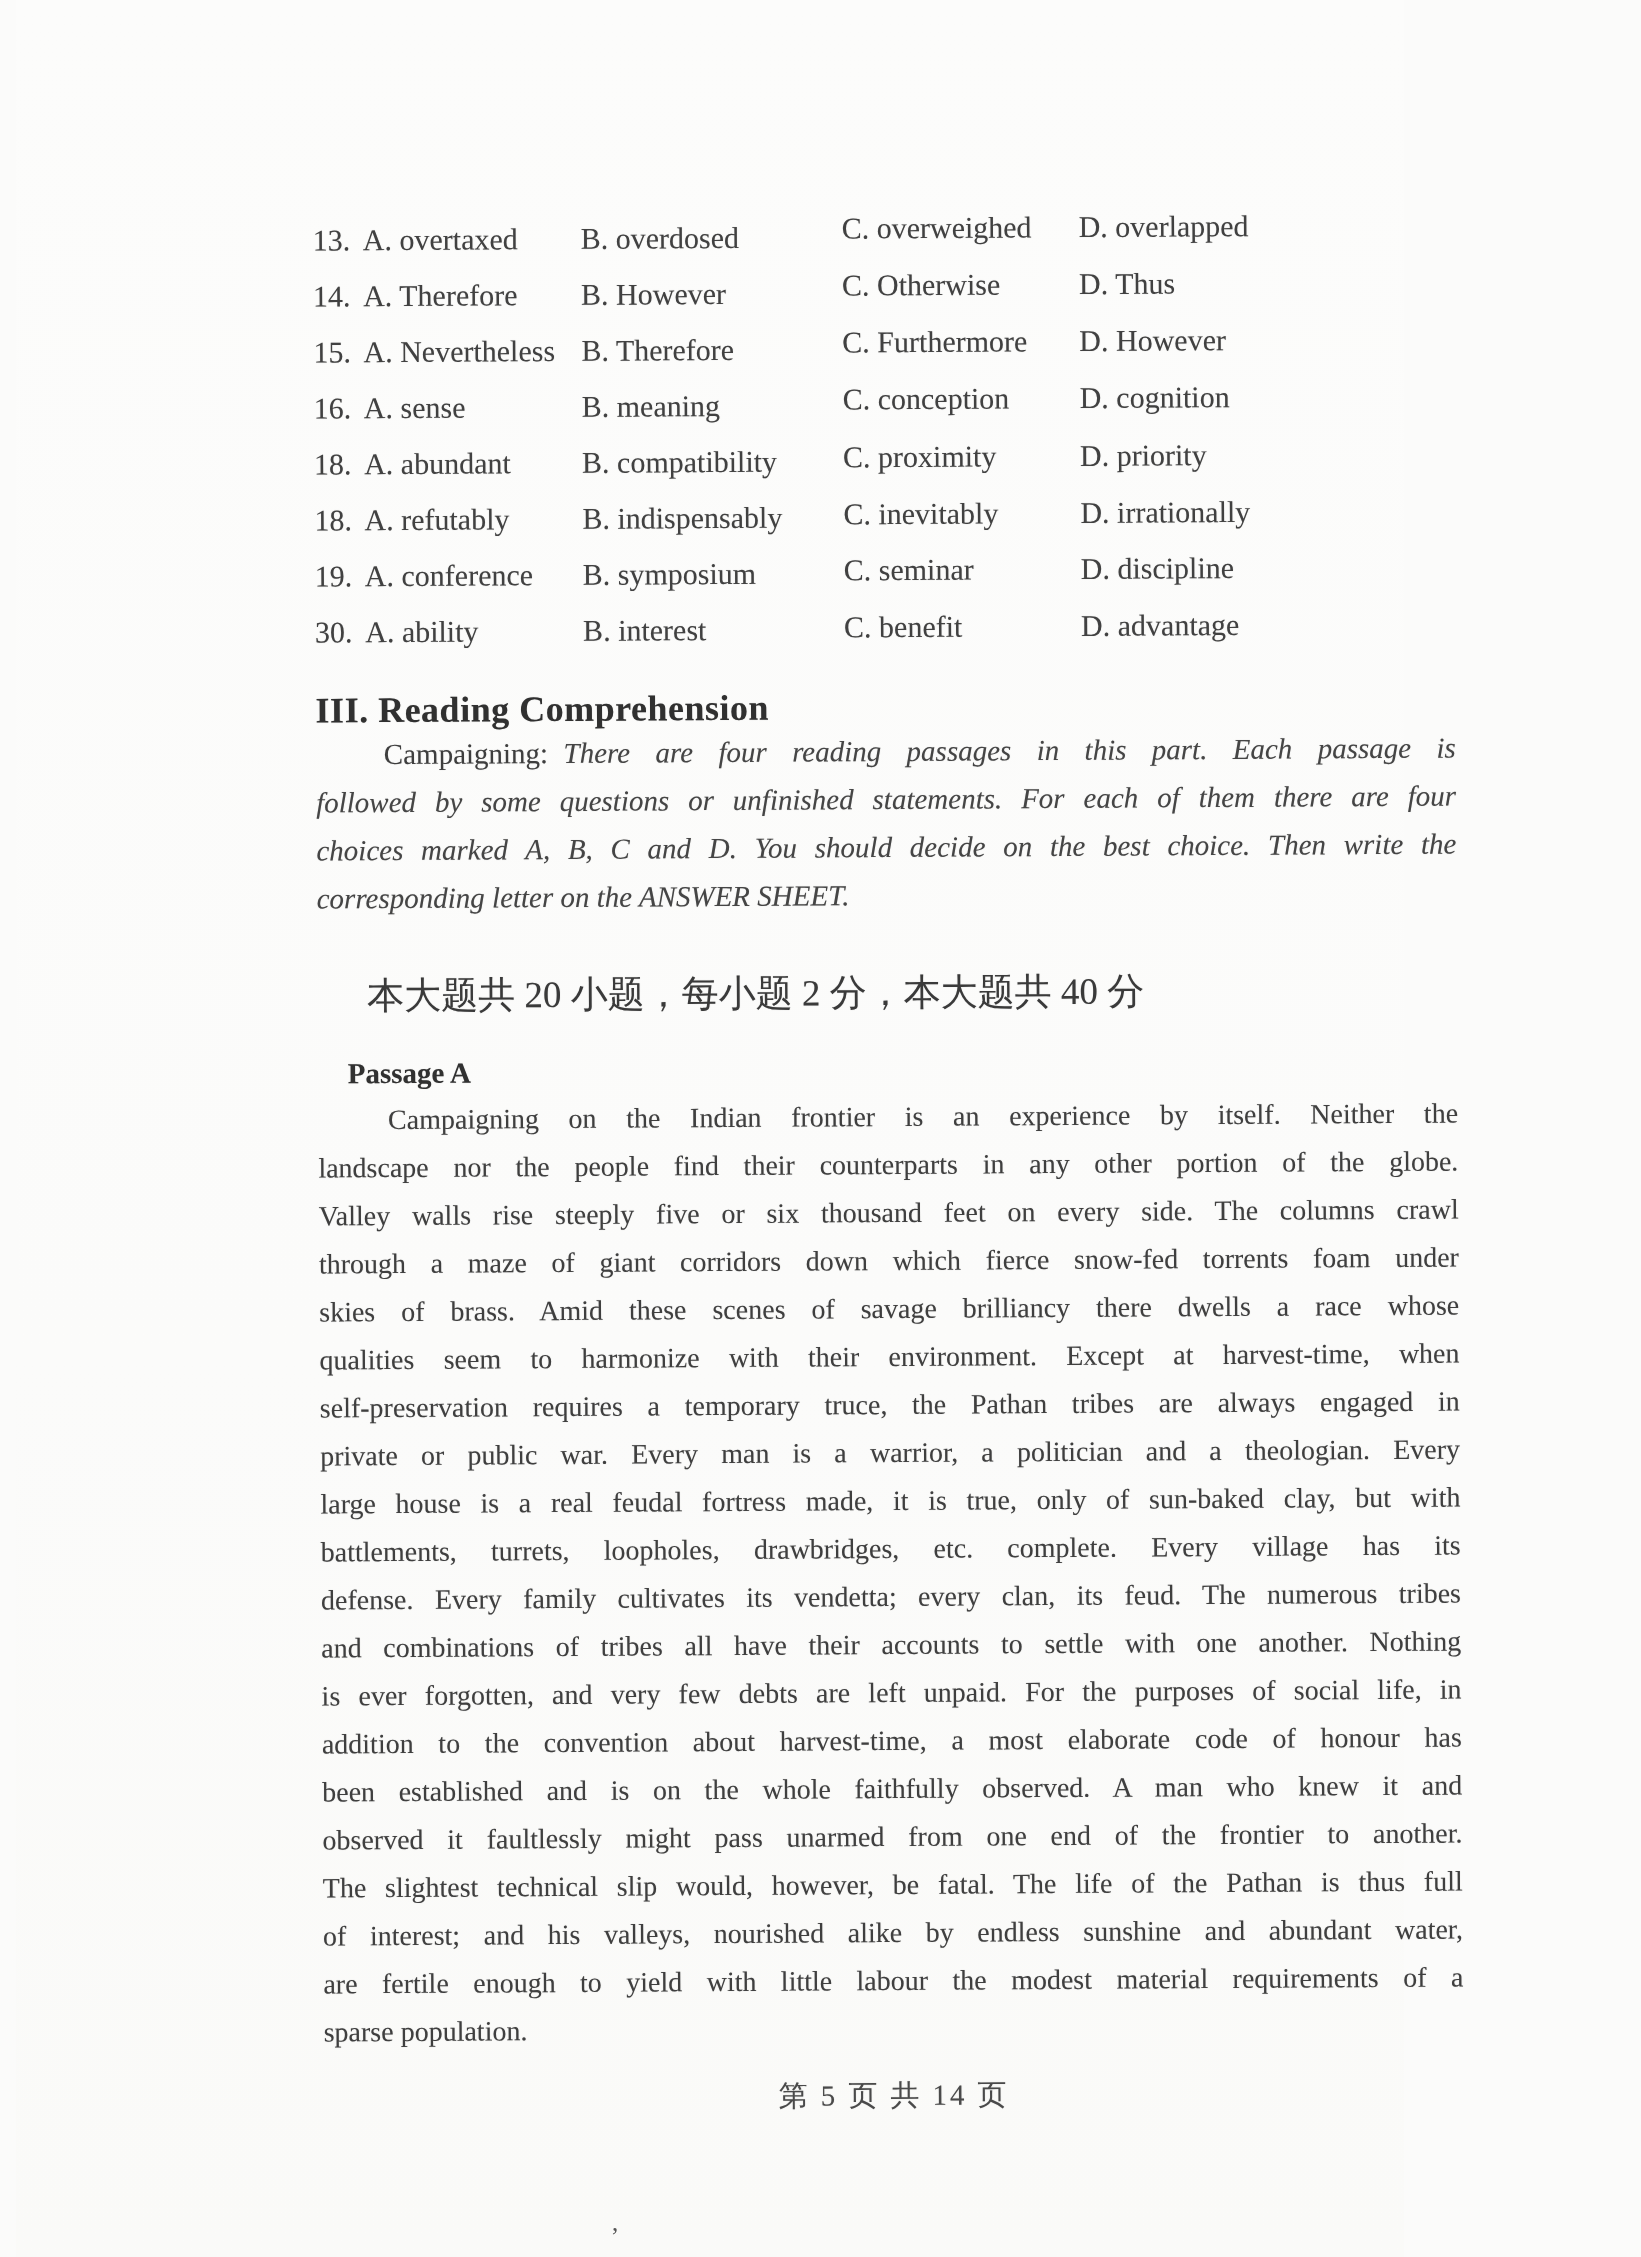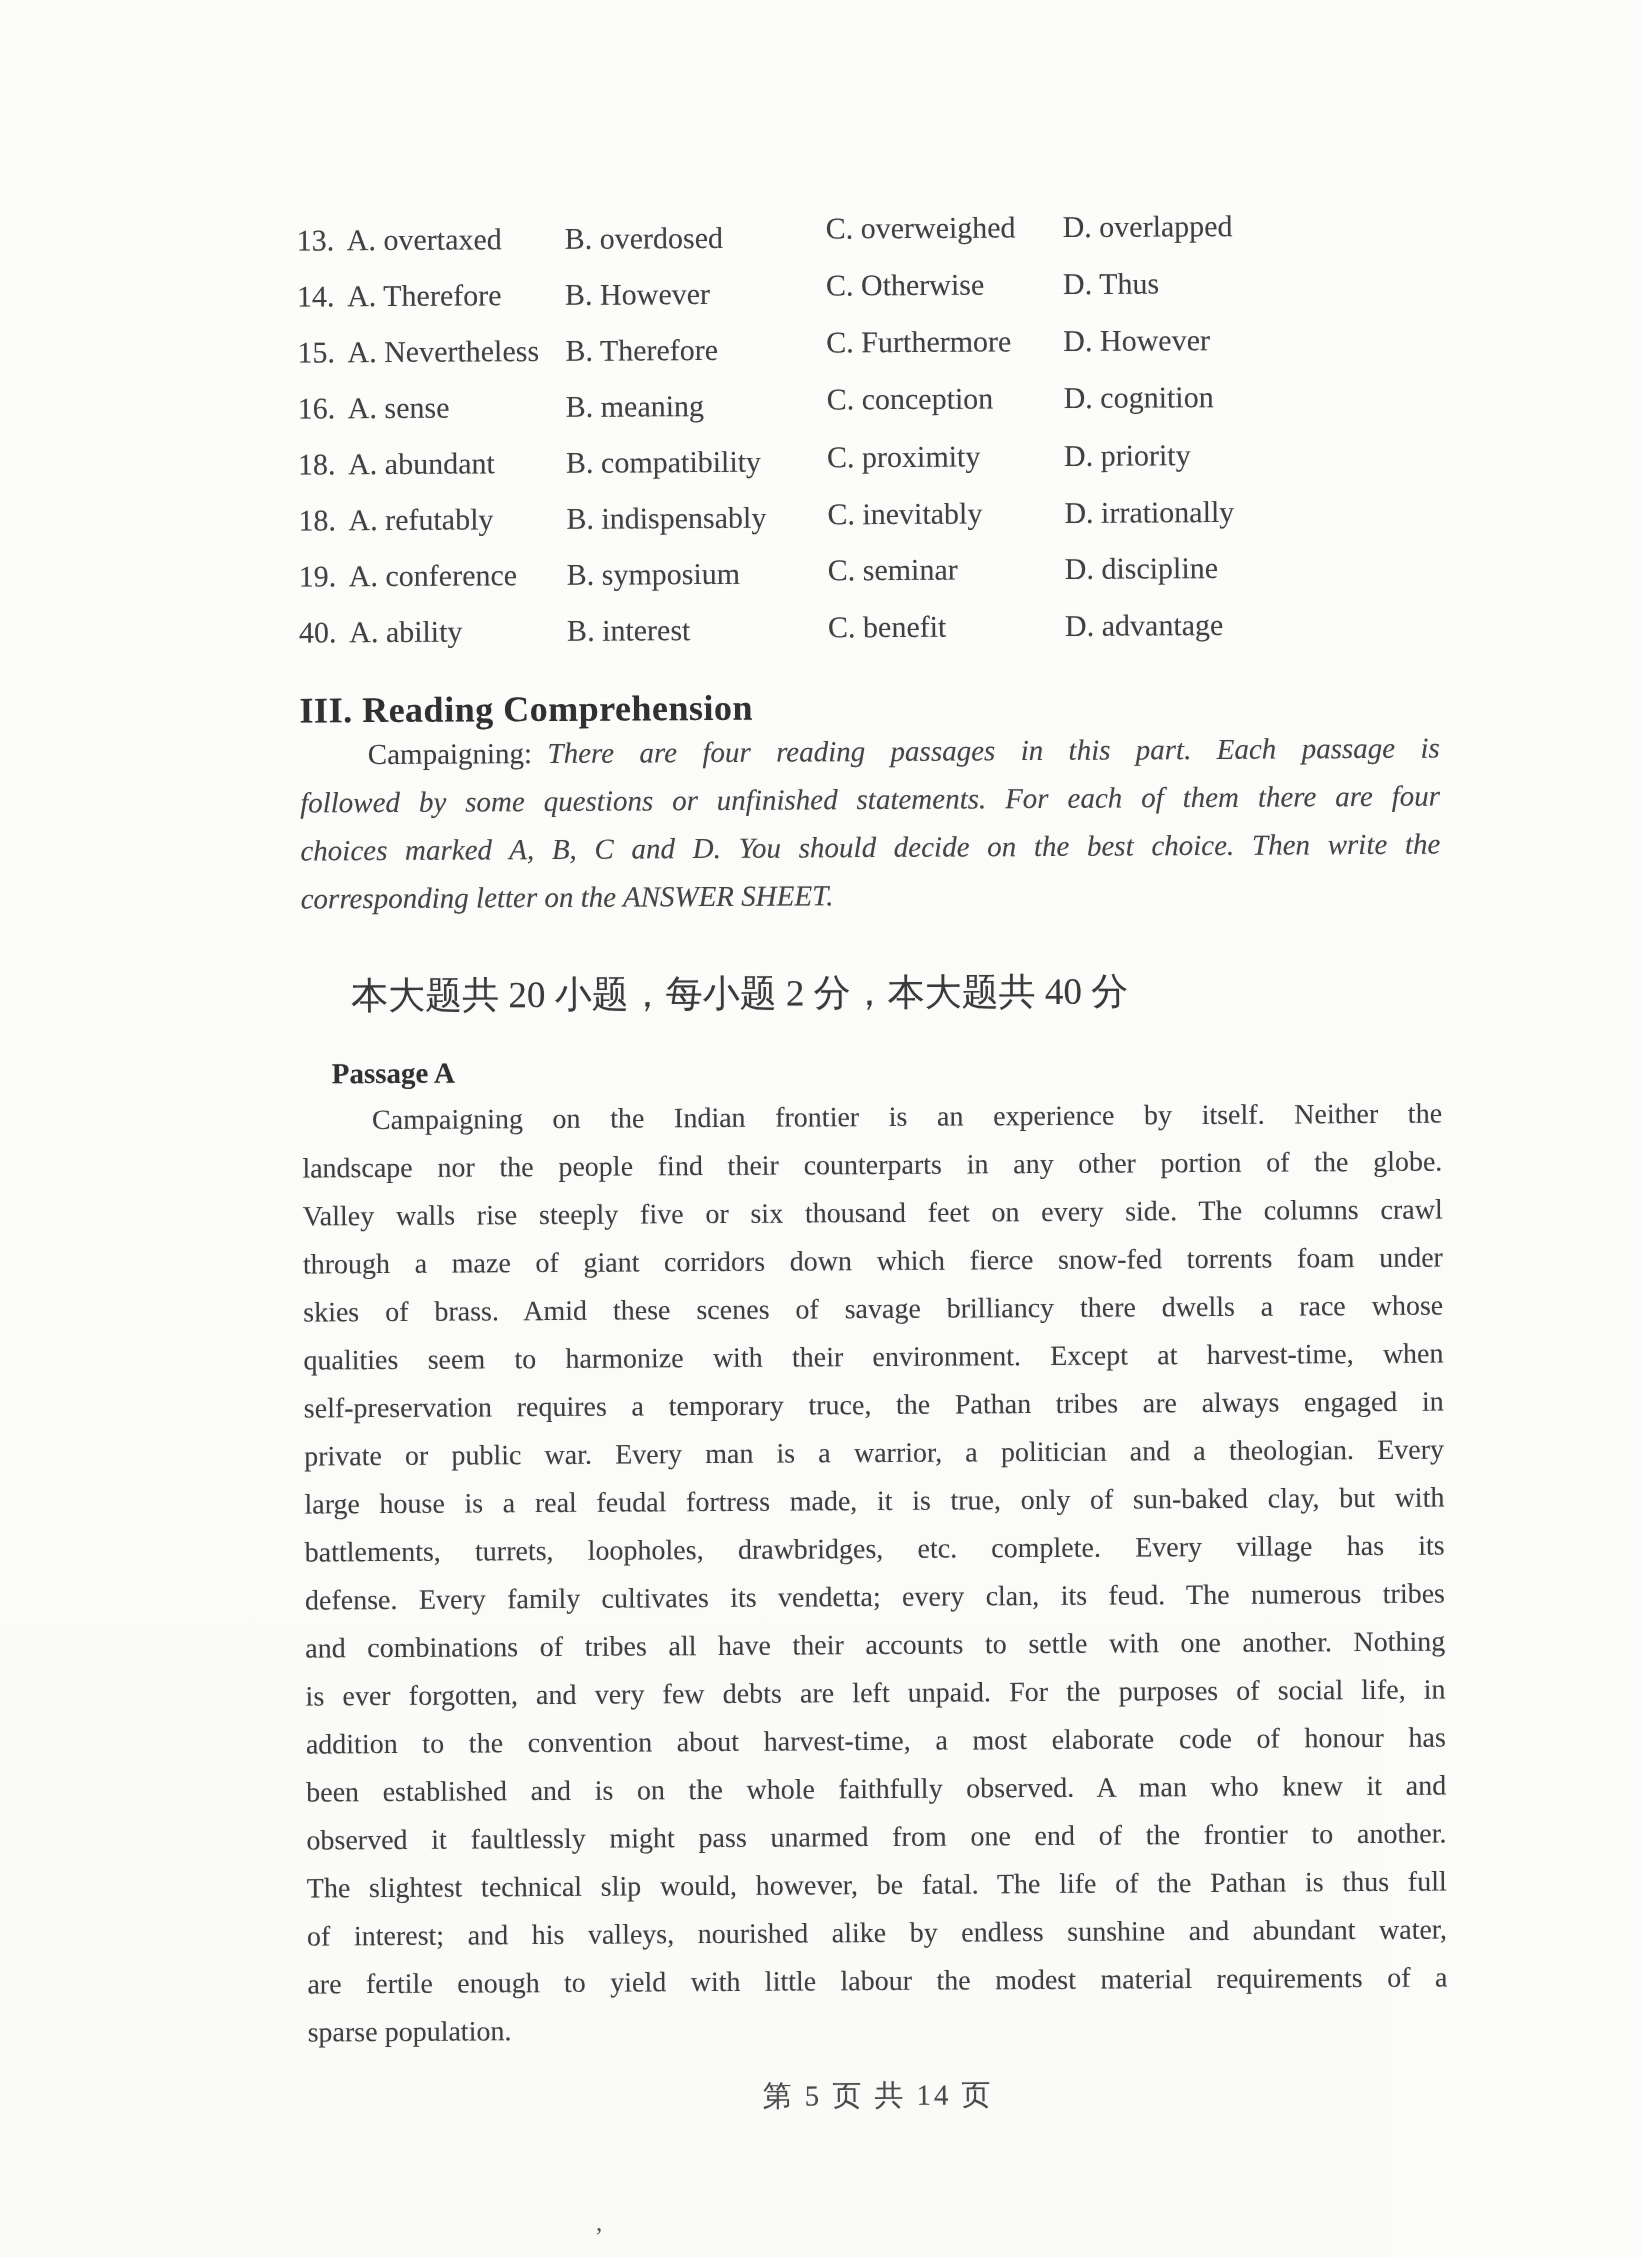--- a/index.html
+++ b/index.html
@@ -3,21 +3,21 @@
 <meta charset="utf-8">
 <style>
   html, body { margin:0; padding:0; }
   body {
     width:1641px; height:2257px;
     background:#fbfbfa;
     overflow:hidden;
     font-family:"Liberation Serif", serif;
   }
   .page {
-    position:absolute; left:0; top:0; width:1388px; height:2257px;
+    position:absolute; left:16px; top:0; width:1388px; height:2257px;
     background:linear-gradient(180deg, #fcfcfb 0%, #fbfbfa 60%, #fafaf8 100%);
     color:#3d3d3d;
   }
   .content {
     position:absolute; left:301px; top:0; width:1140px; height:2257px;
     transform:rotate(-0.35deg);
     transform-origin:50% 42%;
     text-shadow:0 0 1px rgba(70,70,70,0.30);
   }
 
@@ -133,21 +133,21 @@
         <span class="qc">C. inevitably</span>
         <span class="qd">D. irrationally</span>
       </div>
       <div class="qrow">
         <span><span class="qnum">19.</span><span class="qa">A. conference</span></span>
         <span class="qb">B. symposium</span>
         <span class="qc">C. seminar</span>
         <span class="qd">D. discipline</span>
       </div>
       <div class="qrow">
-        <span><span class="qnum">40.</span><span class="qa">A. ability</span></span>
+        <span><span class="qnum">30.</span><span class="qa">A. ability</span></span>
         <span class="qb">B. interest</span>
         <span class="qc">C. benefit</span>
         <span class="qd">D. advantage</span>
       </div>
     </div>
 
     <div class="section-heading">III. Reading Comprehension</div>
 
     <div class="directions">
       <div class="dline first">

